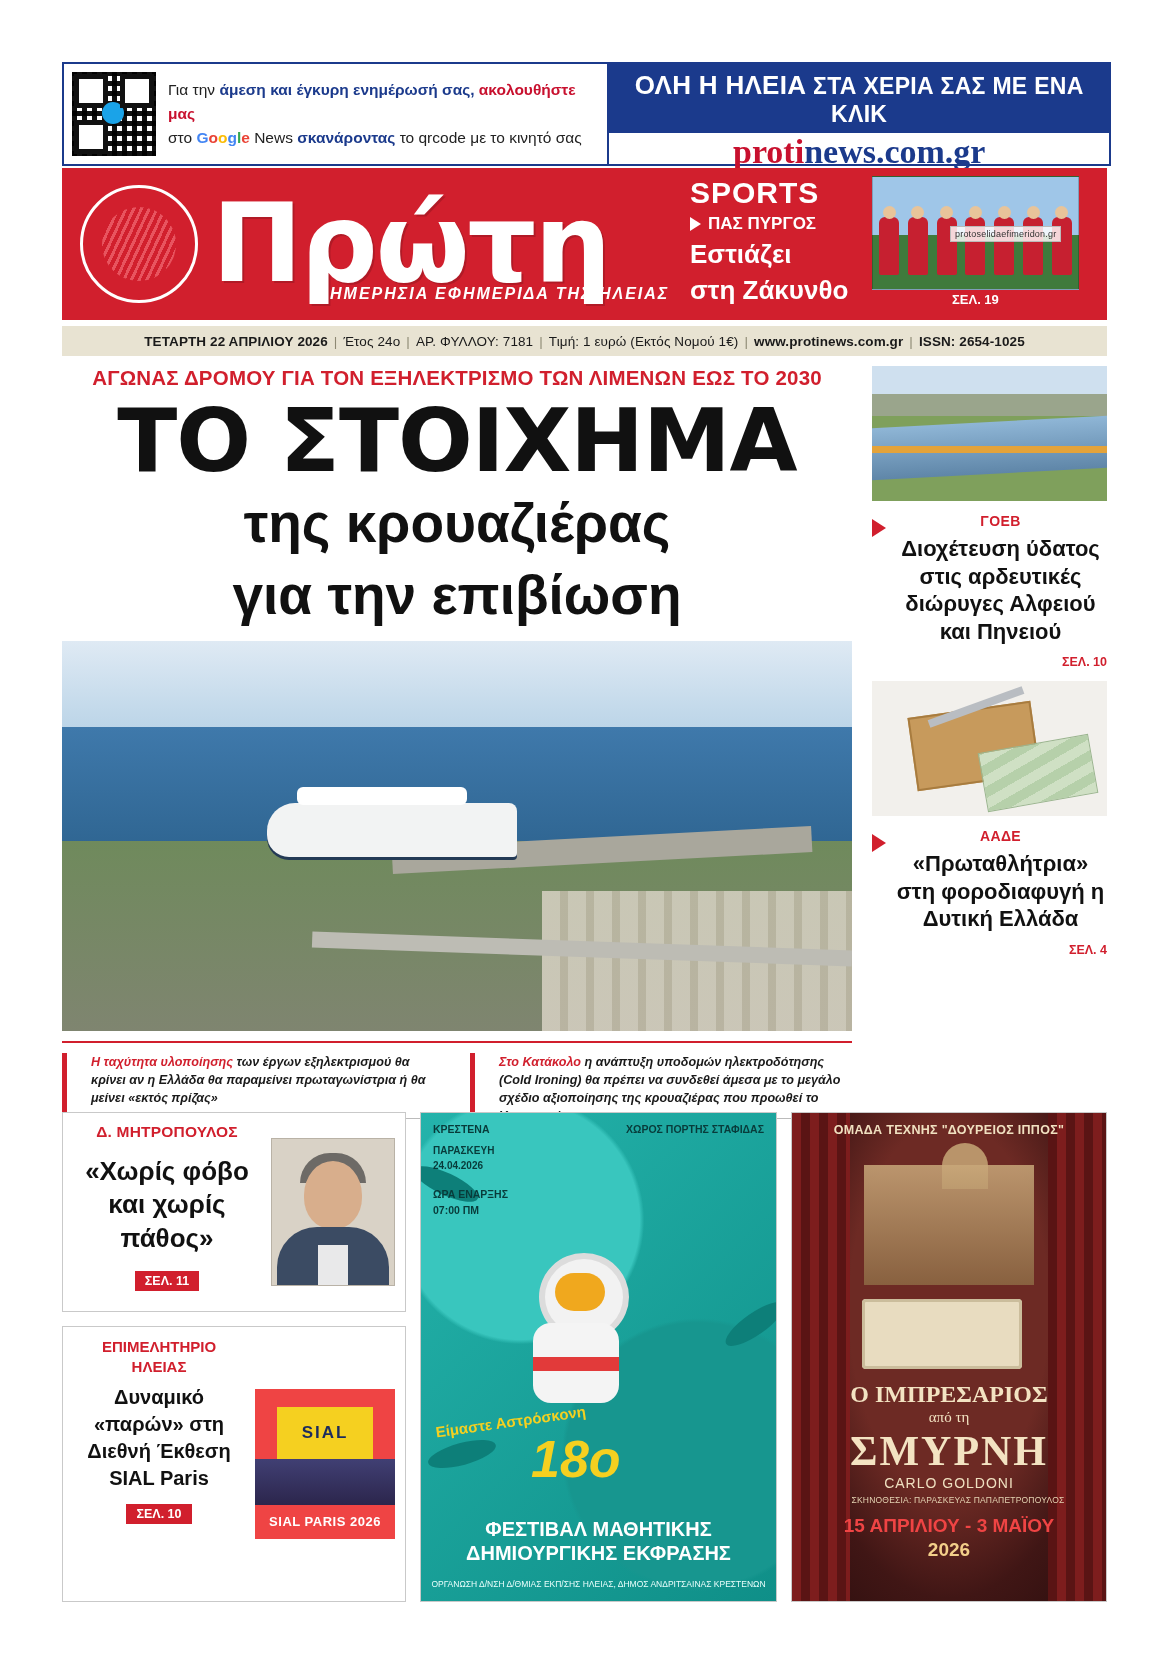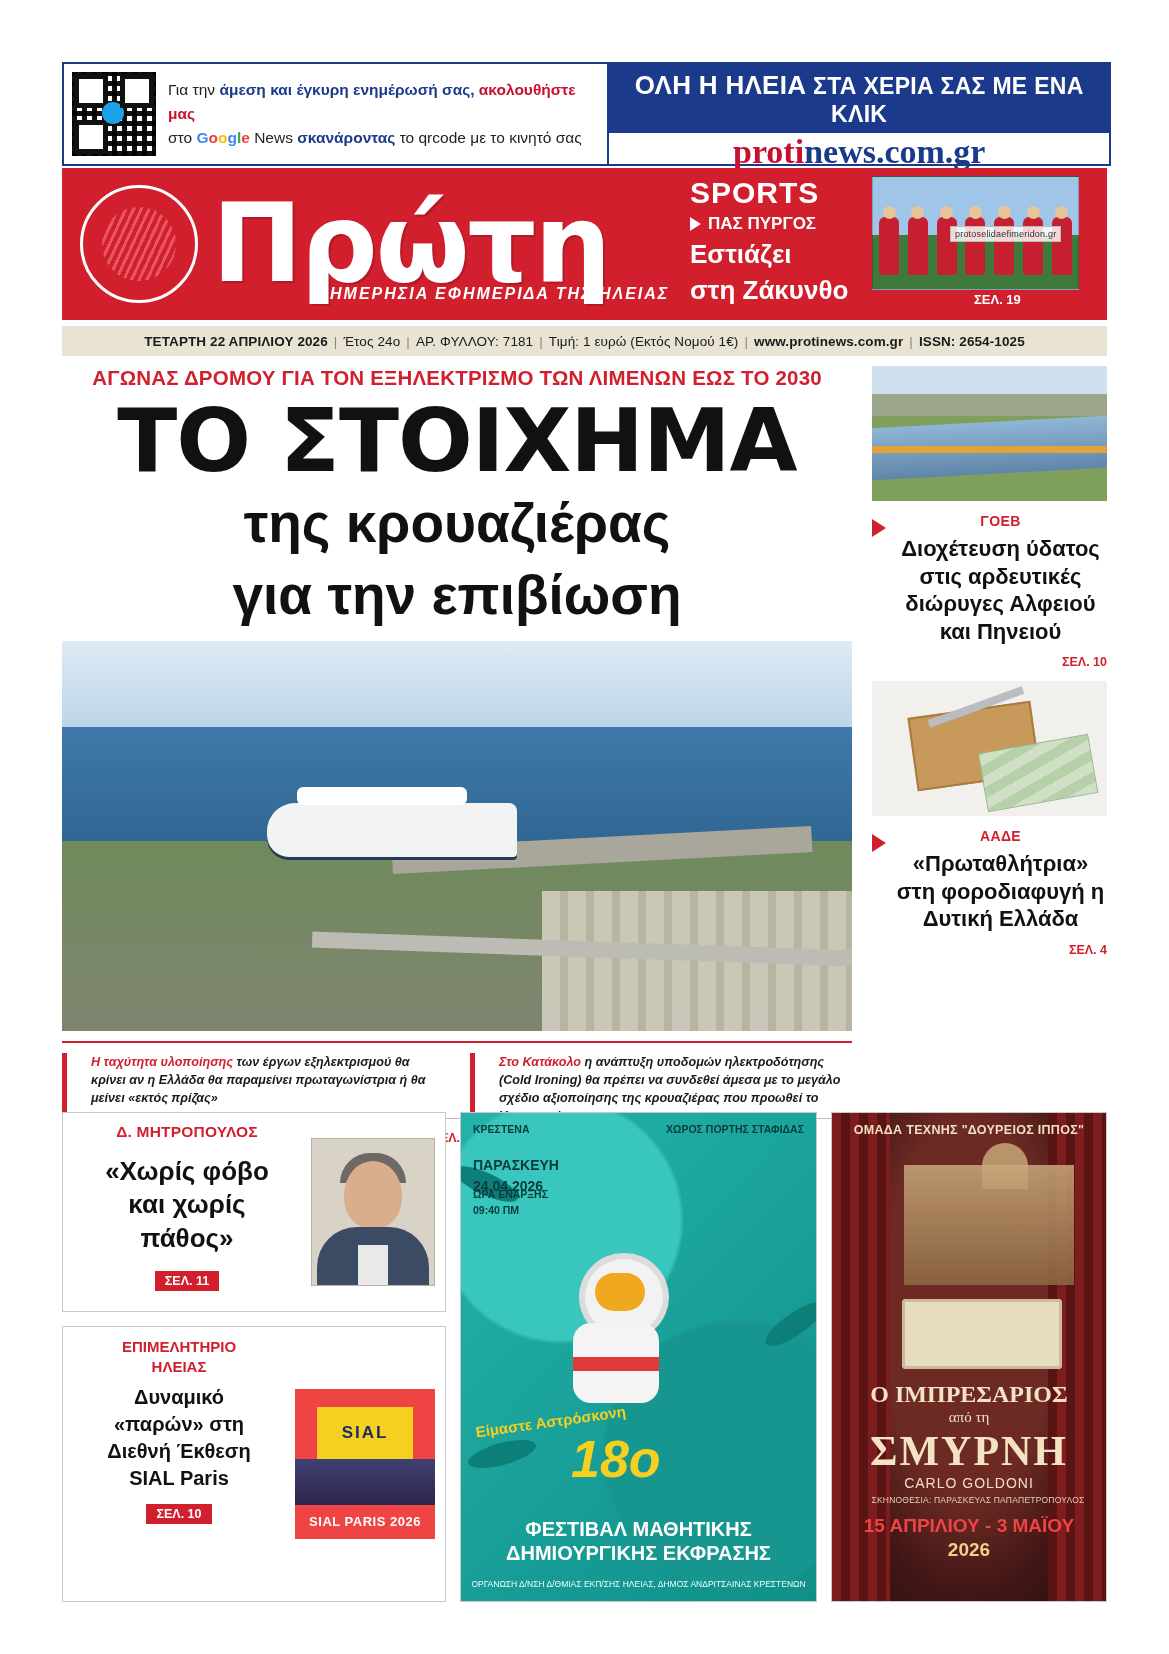--- a/index.html
+++ b/index.html
@@ -91,21 +91,21 @@
   .sports-photo .row{
     position:absolute;bottom:10px;left:6px;right:6px;height:62px;
     display:flex;justify-content:space-between;
   }
   .sports-photo .pl{width:20px;height:58px;background:#c62030;border-radius:6px 6px 2px 2px;}
   .sports-photo .pl i{display:block;width:13px;height:13px;border-radius:50%;background:#e8c49a;margin:-11px auto 0;}
   .wm{
     position:absolute;left:950px;top:226px;font-size:9px;background:rgba(255,255,255,.82);
     color:#333;padding:2px 4px;border:1px solid #bbb;letter-spacing:.2px;
   }
-  .sel19{position:absolute;left:974px;top:292px;color:#fff;font-size:13px;font-weight:bold;}
+  .sel19{position:absolute;left:952px;top:292px;color:#fff;font-size:13px;font-weight:bold;}
 
   
   .strip{
     position:absolute;left:62px;top:326px;width:1045px;height:30px;
     background:#e8e3d2;display:flex;align-items:center;justify-content:center;
     font-size:13.5px;color:#1a1a1a;letter-spacing:.1px;
   }
   .strip b{font-weight:bold;}
   .strip .sep{color:#8d8973;margin:0 6px;}
 
@@ -159,21 +159,21 @@
   .rail-kicker{color:#d11f2d;font-weight:bold;font-size:14px;text-align:center;letter-spacing:.4px;}
   .rail-title{font-weight:bold;font-size:22px;line-height:1.25;text-align:center;margin-top:6px;}
   .rail-sel{color:#d11f2d;font-weight:bold;font-size:12.5px;text-align:right;margin-top:10px;}
   .rail-photo2{margin-top:12px;width:235px;height:135px;position:relative;overflow:hidden;background:#f2f0ec;}
   .rp2-trap{position:absolute;left:40px;top:28px;width:120px;height:70px;background:#c79a5c;border:2px solid #a87c3f;transform:rotate(-8deg);}
   .rp2-bar{position:absolute;left:54px;top:22px;width:100px;height:8px;background:#b9bdc2;transform:rotate(-20deg);}
   .rp2-money{position:absolute;left:110px;top:62px;width:110px;height:58px;background:repeating-linear-gradient(-20deg,#cfe0c4 0 10px,#b6d0aa 10px 20px);border:1px solid #9ab58e;transform:rotate(-10deg);}
 
   
   .bottom{position:absolute;left:62px;top:1112px;width:1045px;height:490px;display:flex;gap:14px;}
-  .col-left{width:384px;display:flex;flex-direction:column;gap:14px;}
+  .col-left{width:344px;display:flex;flex-direction:column;gap:14px;}
   .box{border:1px solid #c9c9c9;background:#fff;padding:10px;box-sizing:border-box;}
   .b1{height:200px;display:flex;gap:10px;}
   .b1 .txt{flex:1;text-align:center;}
   .b1 .kick{color:#d11f2d;font-weight:bold;font-size:15.5px;letter-spacing:.2px;}
   .b1 .ttl{font-weight:bold;font-size:26px;line-height:1.28;margin-top:14px;}
   .b1 .sel{display:inline-block;background:#d11f2d;color:#fff;font-weight:bold;font-size:12.5px;padding:3px 10px;margin-top:16px;}
   .portrait{width:122px;height:146px;align-self:center;background:#d9d2c6;position:relative;overflow:hidden;border:1px solid #b9b2a6;}
   .portrait .head{position:absolute;left:50%;top:22px;transform:translateX(-50%);width:58px;height:68px;border-radius:50% 50% 46% 46%;background:#d8ae8c;}
   .portrait .hair{position:absolute;left:50%;top:14px;transform:translateX(-50%);width:66px;height:30px;border-radius:34px 34px 0 0;background:#6d6a66;}
   .portrait .body{position:absolute;left:50%;bottom:0;transform:translateX(-50%);width:112px;height:58px;background:#3b4b63;border-radius:40px 40px 0 0;}
@@ -194,21 +194,21 @@
      radial-gradient(circle at 28% 22%, #39c6be 0 26%, transparent 27%),
      radial-gradient(circle at 78% 70%, #17968f 0 30%, transparent 31%),
      linear-gradient(135deg,#24b3ab,#0f8f88);}
   .poster .leaf{position:absolute;width:70px;height:22px;background:#0d7f79;border-radius:50%;}
   .poster .astro{position:absolute;left:96px;top:140px;width:120px;height:150px;}
   .poster .helmet{position:absolute;left:22px;top:0;width:78px;height:76px;border-radius:50%;background:#f2f2f2;border:6px solid #dcdcdc;}
   .poster .visor{position:absolute;left:38px;top:20px;width:50px;height:38px;border-radius:26px;background:#f0a81e;}
   .poster .torso{position:absolute;left:16px;top:70px;width:86px;height:80px;border-radius:18px;background:#f4f4f4;}
   .poster .stripe{position:absolute;left:16px;top:104px;width:86px;height:14px;background:#e23a3a;}
   .poster .ptop{position:absolute;left:0;right:0;top:10px;display:flex;justify-content:space-between;padding:0 12px;color:#083b3a;font-weight:bold;font-size:10.5px;}
-  .poster .pdate{position:absolute;left:12px;top:42px;color:#083b3a;font-weight:bold;font-size:14px;line-height:1.5;}
+  .poster .pdate{position:absolute;left:12px;top:30px;color:#083b3a;font-weight:bold;font-size:10px;line-height:1.5;}
   .poster .ptime{position:absolute;left:12px;top:74px;color:#083b3a;font-weight:bold;font-size:10.5px;line-height:1.5;}
   .poster .eimaste{position:absolute;left:14px;top:300px;color:#f5d020;font-weight:bold;font-size:15px;transform:rotate(-8deg);}
   .poster .num18{position:absolute;left:110px;top:316px;color:#f5d020;font-weight:bold;font-size:52px;font-style:italic;}
   .poster .pfest{position:absolute;left:0;right:0;bottom:36px;text-align:center;color:#fff;font-weight:bold;font-size:20px;line-height:1.2;}
   .poster .pfoot{position:absolute;left:0;right:0;bottom:12px;text-align:center;color:#eafffd;font-size:8.5px;}
 
   .poster2{flex:1;border:1px solid #c9c9c9;box-sizing:border-box;position:relative;overflow:hidden;background:#3a1414;}
   .poster2 .bg{position:absolute;inset:0;background:
      radial-gradient(ellipse at 50% 40%, #6d2a24 0 45%, #401615 70%, #2a0d0d 100%);}
   .poster2 .curtainL{position:absolute;left:0;top:0;width:58px;height:100%;background:repeating-linear-gradient(90deg,#7d1d1d 0 9px,#5a1414 9px 18px);}
@@ -426,21 +426,21 @@
       <div class="ptop">
         <span>ΚΡΕΣΤΕΝΑ</span>
         <span>ΧΩΡΟΣ ΠΟΡΤΗΣ ΣΤΑΦΙΔΑΣ</span>
       </div>
       <div class="pdate">
         <div>ΠΑΡΑΣΚΕΥΗ</div>
         <div>24.04.2026</div>
       </div>
       <div class="ptime">
         <div>ΩΡΑ ΕΝΑΡΞΗΣ</div>
-        <div>09:40 ΠΜ</div>
+        <div>07:00 ΠΜ</div>
       </div>
       <div class="astro">
         <div class="helmet"></div>
           <div class="visor"></div>
           <div class="torso"></div>
           <div class="stripe"></div>
       </div>
       <div class="eimaste">Είμαστε Αστρόσκονη</div>
       <div class="num18">18ο</div>
       <div class="pfest">

